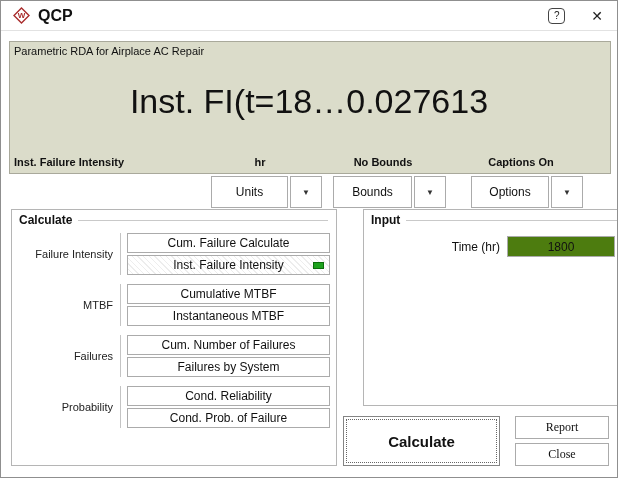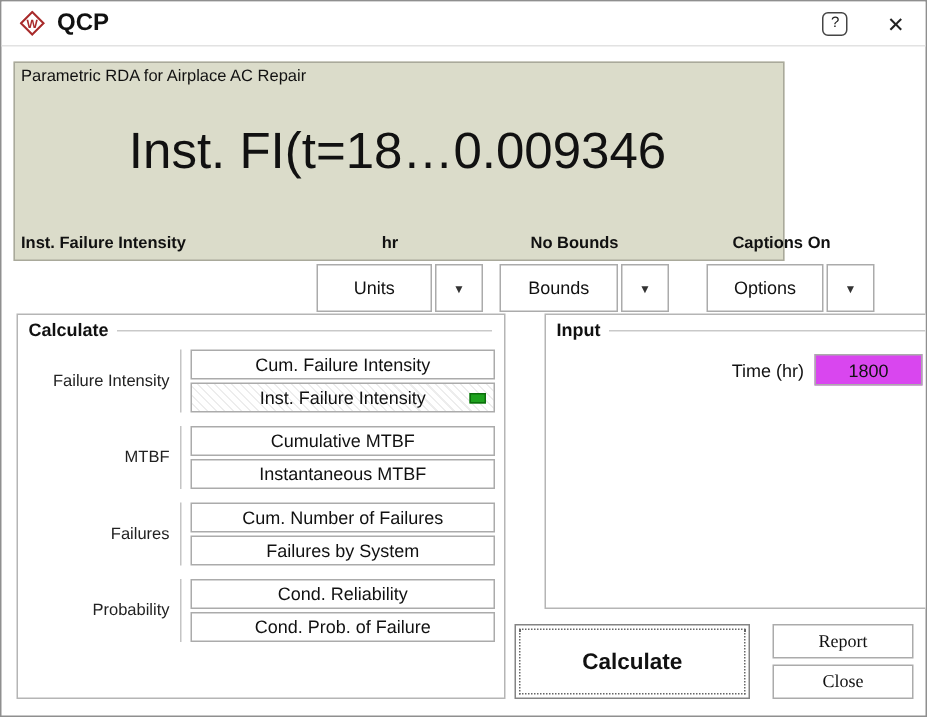--- a/index.html
+++ b/index.html
@@ -26,21 +26,21 @@
     background:#fff; font-size:10px; line-height:14px; text-align:center;
     color:#222; cursor:pointer; padding:0;
   }
   .tb-close {
     border:none; background:#fff; font-size:14px; color:#222;
     cursor:pointer; padding:0 4px; line-height:16px;
   }
 
   
   .results-panel {
-    position:absolute; left:8px; top:40px; width:514px; height:133px;
+    position:absolute; left:8px; top:40px; width:602px; height:133px;
     background:#dbdcca; border:1px solid #a9a99b;
   }
   .panel-header { font-size:11px; color:#111; padding:3px 4px; }
   .result-row {
     position:absolute; left:6px; right:8px; top:40px;
     display:flex; justify-content:center; align-items:baseline;
   }
   .result-label, .result-value {
     font-size:34px; color:#111; letter-spacing:0px; white-space:nowrap;
   }
@@ -97,21 +97,21 @@
   }
   .calc-btn.selected .indicator { display:block; }
 
   
   .input-row {
     display:flex; align-items:center; justify-content:flex-end;
     margin-top:9px; padding-right:10px;
   }
   .input-row label { font-size:12px; color:#111; margin-right:7px; }
   .time-input {
-    width:72px; height:21px; border:1px solid #ababab; background:#d946ef;
+    width:108px; height:21px; border:1px solid #ababab; background:#4d7c0f;
     font-family:"Liberation Sans", sans-serif; font-size:12px; color:#111;
     text-align:center;
   }
 
   
   .calculate-btn {
     position:absolute; left:342px; top:415px; width:157px; height:50px;
     background:#fff; border:1px solid #848484;
     outline:1px dotted #666; outline-offset:-4px;
     font-family:"Liberation Sans", sans-serif; font-size:15px; font-weight:bold;
@@ -141,21 +141,21 @@
     <div class="titlebar-btns">
       <button class="tb-help">?</button>
       <button class="tb-close">✕</button>
     </div>
   </div>
 
   <div class="results-panel">
     <div class="panel-header">Parametric RDA for Airplace AC Repair</div>
     <div class="result-row">
       <span class="result-label">Inst. FI(t=18…</span>
-      <span class="result-value">0.009346</span>
+      <span class="result-value">0.027613</span>
     </div>
     <div class="status-row">
       <span class="st-metric">Inst. Failure Intensity</span>
       <span class="st-units">hr</span>
       <span class="st-bounds">No Bounds</span>
       <span class="st-captions">Captions On</span>
     </div>
   </div>
 
   <div class="split-btn units-pos">
@@ -175,21 +175,21 @@
     <div class="group-title">
       <span>Calculate</span>
     </div>
     <div class="calc-body">
 
       <div class="calc-section">
         <span class="calc-label">Failure Intensity</span>
         <span class="calc-sep"></span>
         <div class="calc-buttons">
           <button class="calc-btn">
-            <span>Cum. Failure Intensity</span>
+            <span>Cum. Failure Calculate</span>
 
           </button>
           <button class="calc-btn selected">
             <span>Inst. Failure Intensity</span>
             <span class="indicator"></span>
           </button>
         </div>
       </div>
 
       <div class="calc-section">

